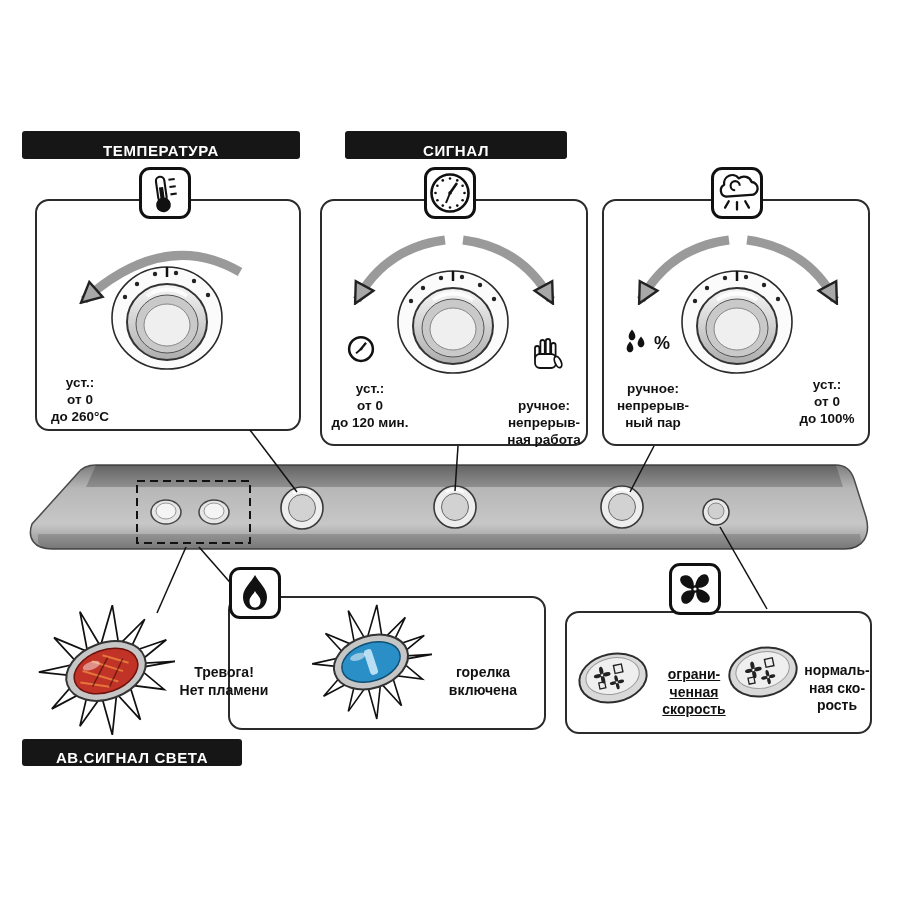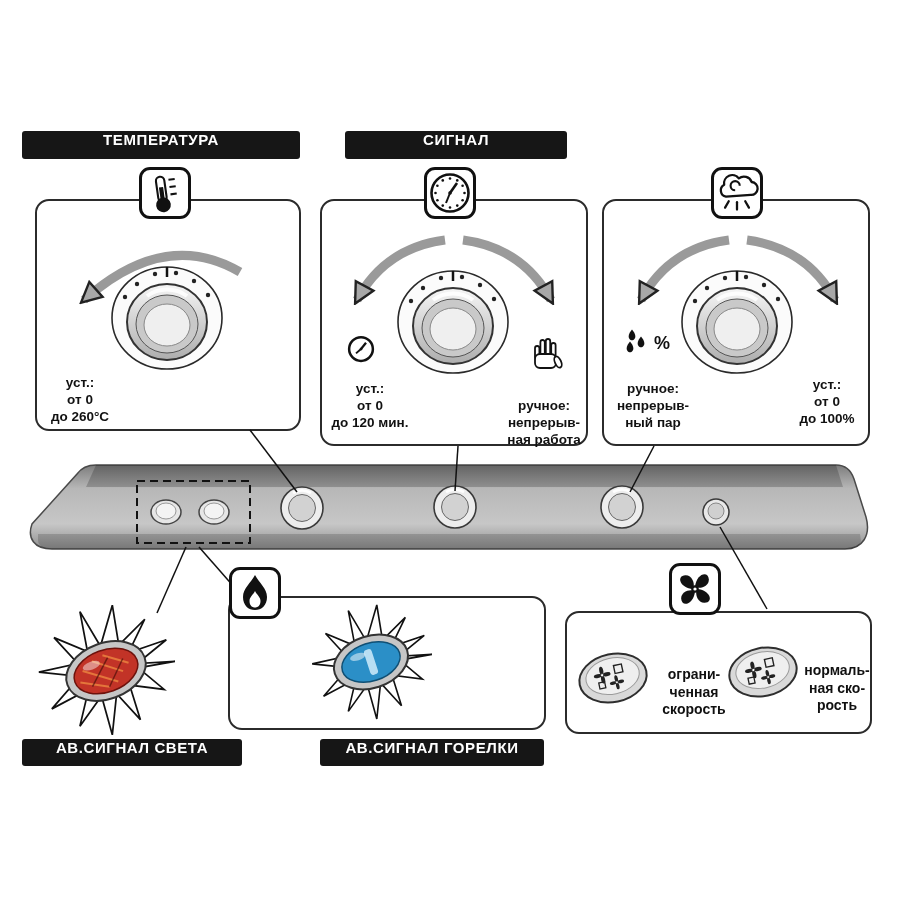--- a/index.html
+++ b/index.html
@@ -1,20 +1,20 @@
 <!DOCTYPE html>
 <html><head>
 <meta charset="utf-8">
 <style>
   html,body{margin:0;padding:0;background:#fff;}
   body{font-family:"Liberation Sans",sans-serif;color:#111;}
   .canvas{position:relative;width:900px;height:900px;background:#fff;overflow:hidden;}
   .gfx{position:absolute;left:0;top:0;z-index:2;}
   .panel{position:absolute;border:2px solid #2b2b2b;border-radius:14px;z-index:1;background:transparent;box-sizing:border-box;}
-  .bar{position:absolute;background:#161616;color:#fff;font-weight:bold;font-size:15px;letter-spacing:.6px;display:flex;align-items:flex-start;justify-content:center;border-radius:3px;z-index:3;}
+  .bar{position:absolute;background:#161616;color:#fff;font-weight:bold;font-size:15px;letter-spacing:.6px;display:flex;align-items:flex-end;justify-content:center;border-radius:3px;z-index:3;}
   .iconbox{position:absolute;width:52px;height:52px;background:#fff;border:3px solid #111;border-radius:11px;display:flex;align-items:center;justify-content:center;box-sizing:border-box;z-index:4;}
   .txt{position:absolute;font-weight:bold;font-size:13.5px;line-height:1.26;text-align:center;white-space:pre-line;z-index:4;margin-top:16px;}
   .txt.big{font-size:14px;}
   .smicon{position:absolute;z-index:4;display:flex;align-items:center;justify-content:center;}
   .pct{position:absolute;font-weight:bold;font-size:18px;z-index:4;}
 </style>
 </head>
 <body>
 
 <div class="canvas">
@@ -274,27 +274,28 @@
   <div class="txt" style="left:497px;top:381px;width:94px;">ручное:
 непрерыв-
 ная работа</div>
   <div class="txt" style="left:605px;top:364px;width:96px;">ручное:
 непрерыв-
 ный пар</div>
   <div class="txt" style="left:790px;top:360px;width:74px;">уст.:
 от 0
 до 100%</div>
 
-  <div class="txt big" style="left:648px;top:650px;width:92px;">ограни-
+  <div class="txt big" style="left:166px;top:648px;width:116px;">Тревога!
+Нет пламени</div>
+  <div class="txt big" style="left:432px;top:648px;width:102px;">горелка
+включена</div>
+  <div class="txt big" style="left:648px;top:650px;width:92px;text-decoration:underline;">ограни-
 ченная
 скорость</div>
   <div class="txt big" style="left:798px;top:646px;width:78px;">нормаль-
 ная ско-
 рость</div>
 
   <div class="bar" style="left:22px;top:739px;width:220px;height:27px;">
     <span>АВ.СИГНАЛ СВЕТА</span>
   </div>
-  <div class="bar" style="left:320px;top:739px;width:224px;height:27px;">
-    <span>АВ.СИГНАЛ ГОРЕЛКИ</span>
-  </div>
 
 </div>
 
 </body></html>

